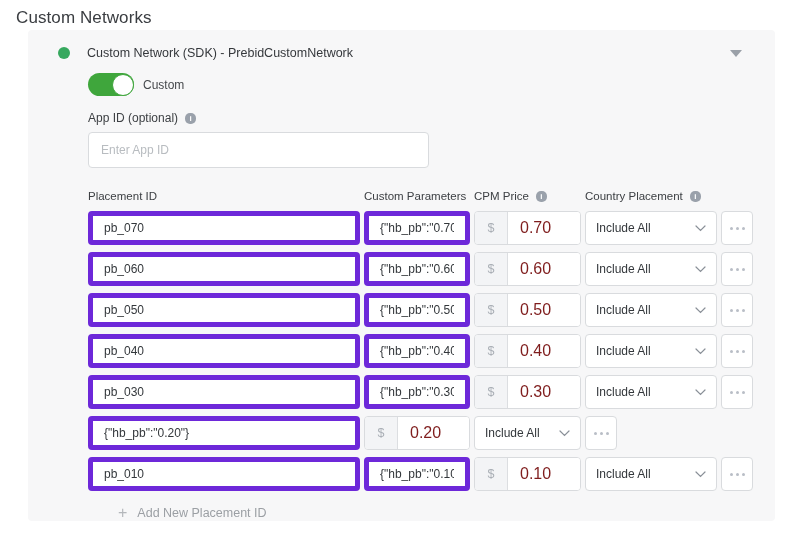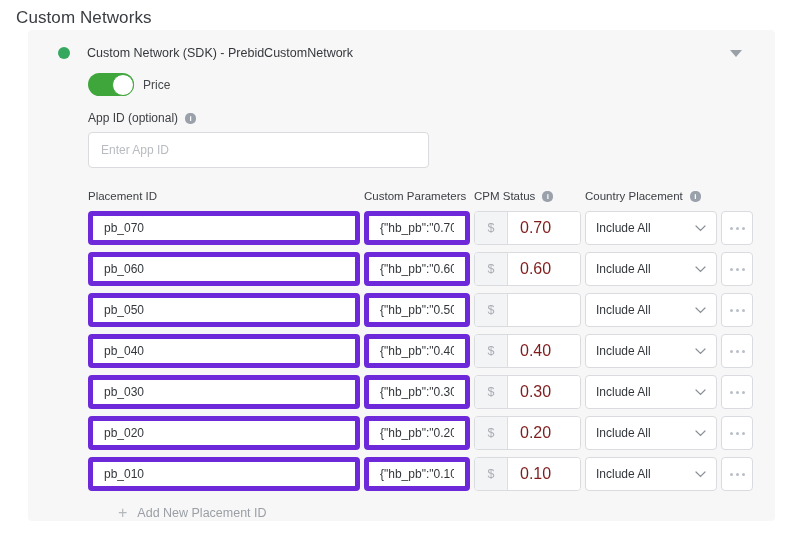--- a/index.html
+++ b/index.html
@@ -93,40 +93,40 @@
     <div class="net-header">
       <span class="net-dot"></span>
       <span class="net-title">Custom Network (SDK) - PrebidCustomNetwork</span>
       <span class="collapse-caret"></span>
     </div>
 
     <div class="status-row">
       <div class="toggle">
         <span class="toggle-knob"></span>
       </div>
-      <span class="status-label">Price</span>
+      <span class="status-label">Custom</span>
     </div>
 
     <div class="field-label-row">
       <span class="field-label">App ID (optional)</span>
       <i class="info-icon">i</i>
     </div>
     <input class="app-id-input" placeholder="Enter App ID" style="">
 
     <div class="placements">
 
       <div class="grid-row head-row">
         <div class="col-head">
           <span>Placement ID</span>
         </div>
         <div class="col-head">
           <span>Custom Parameters</span>
         </div>
         <div class="col-head">
-          <span>CPM Status</span>
+          <span>CPM Price</span>
           <i class="info-icon">i</i>
         </div>
         <div class="col-head">
           <span>Country Placement</span>
           <i class="info-icon">i</i>
         </div>
         <div></div>
       </div>
 
       <div class="rows">
@@ -176,20 +176,21 @@
               <i></i>
               <i></i>
           </button>
         </div>
 
         <div class="grid-row">
           <input class="cell-input" value="pb_050" style="">
           <input class="cell-input" value="{&quot;hb_pb&quot;:&quot;0.50&quot;}" style="">
           <div class="cpm-group">
             <span class="cpm-currency">$</span>
+            <input class="cpm-value" value="0.50" style="">
           </div>
           <div class="select-wrap">
             <select class="country-select">
               <option>Include All</option>
             </select>
             <span class="select-chevron">
               <svg width="11" height="7" viewBox="0 0 11 7">
                   <path d="M1 1l4.5 4.5L10 1" stroke="#8a9098" stroke-width="1.2" fill="none" stroke-linecap="round"></path>
                 </svg>
             </span>
@@ -243,21 +244,20 @@
             </span>
           </div>
           <button class="dots-button">
             <i></i>
               <i></i>
               <i></i>
           </button>
         </div>
 
         <div class="grid-row">
-          <input class="cell-input" value="pb_020" style="">
           <input class="cell-input" value="{&quot;hb_pb&quot;:&quot;0.20&quot;}" style="">
           <div class="cpm-group">
             <span class="cpm-currency">$</span>
             <input class="cpm-value" value="0.20" style="">
           </div>
           <div class="select-wrap">
             <select class="country-select">
               <option>Include All</option>
             </select>
             <span class="select-chevron">

